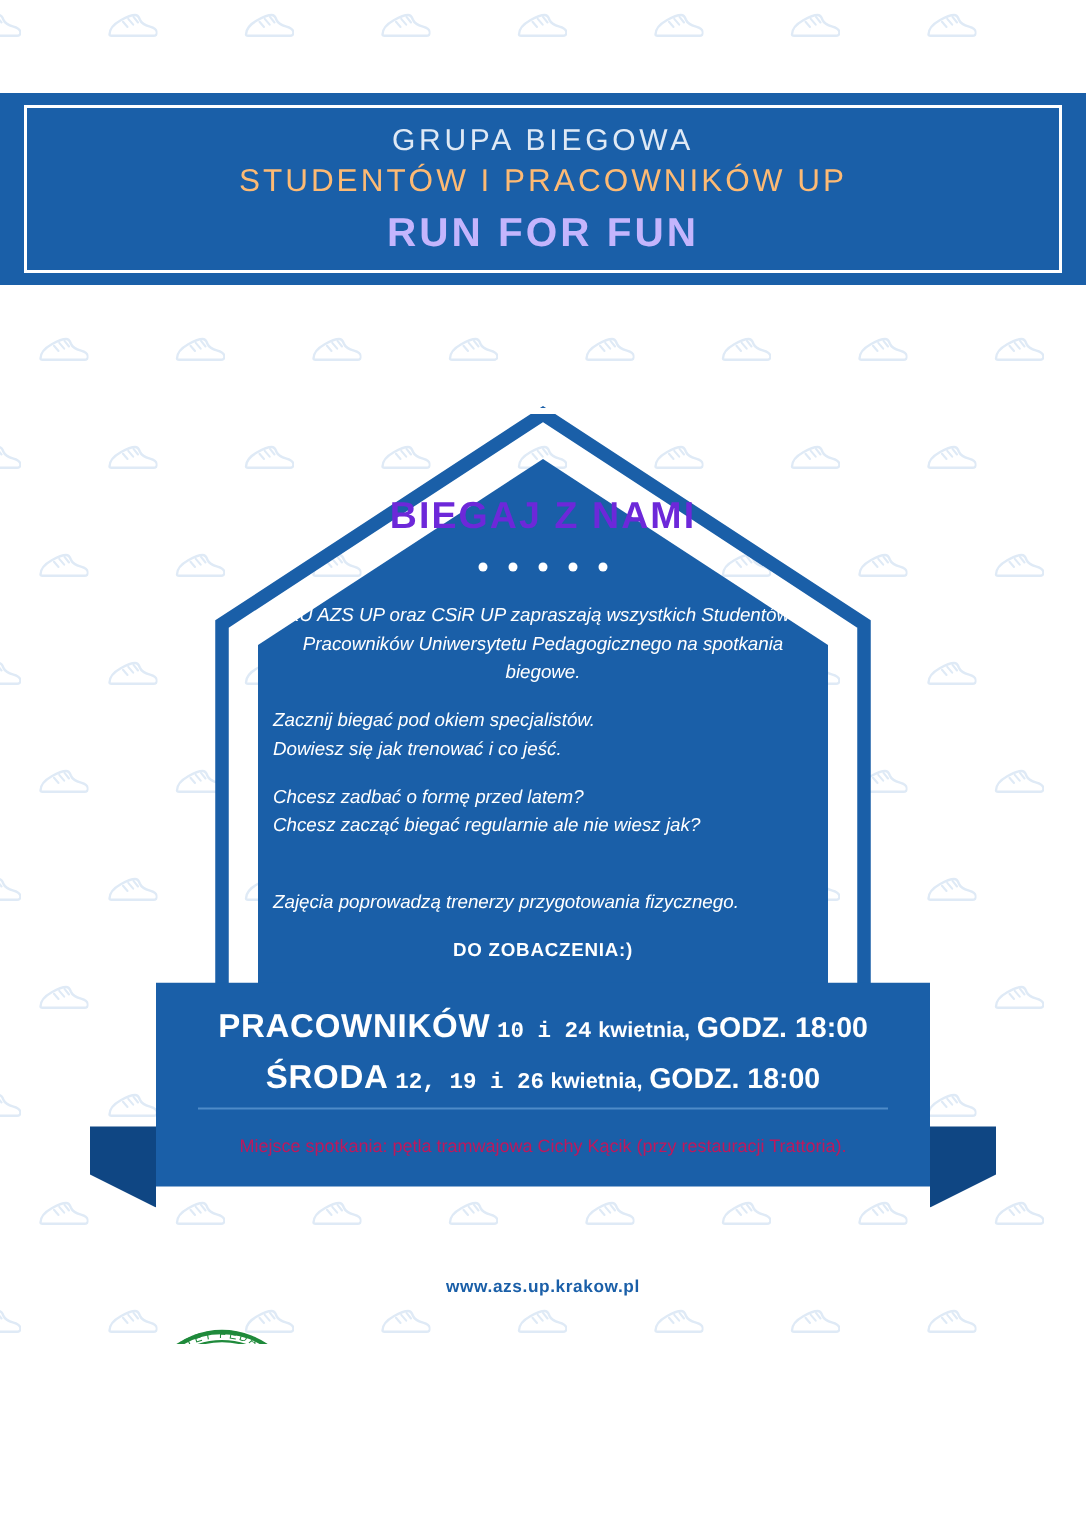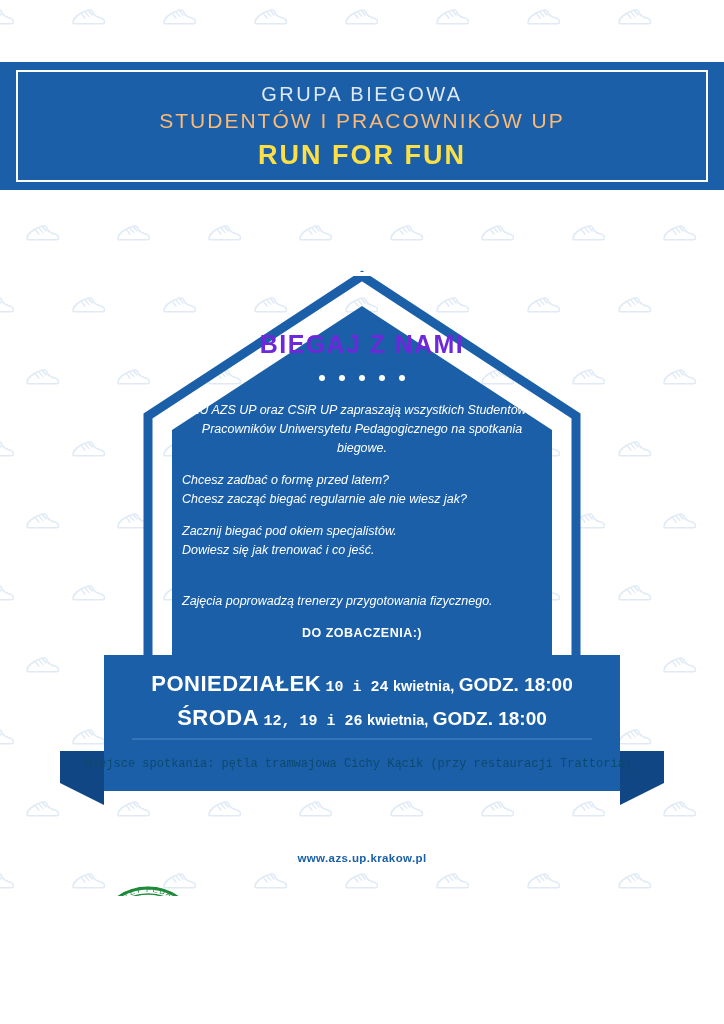--- a/index.html
+++ b/index.html
@@ -66,21 +66,21 @@
     font-weight: normal;
     line-height: 26px;
   }
   .tb-l2 {
     color: #fdba74;
     font-size: 21px;
     letter-spacing: 2px;
     line-height: 28px;
   }
   .tb-l3 {
-    color: #fde047;
+    color: #c4b5fd;
     font-size: 27px;
     font-weight: bold;
     letter-spacing: 2px;
     line-height: 34px;
     margin-top: 3px;
   }
 
   
   .house-wrap {
     position: absolute;
@@ -197,23 +197,23 @@
     font-size: 14.5px;
     font-weight: bold;
   }
   .sched-hour {
     font-size: 19px;
     font-weight: bold;
     margin-top: 36px;
   }
   .place {
     margin-top: 20px;
-    color: #0c4a6e;
+    color: #be185d;
     font-size: 12px;
-    font-family: Liberation Mono, monospace;
+    font-family: Liberation Sans, sans-serif;
   }
 
   
   .website {
     position: absolute;
     left: 0;
     top: 852px;
     width: 724px;
     text-align: center;
     color: #1a5fa8;
@@ -1176,26 +1176,26 @@
       <div class="dots">
         <div class="dot"></div>
         <div class="dot"></div>
         <div class="dot"></div>
         <div class="dot"></div>
         <div class="dot"></div>
       </div>
       <div class="body-text">
         <p class="para-centered">KU AZS UP oraz CSiR UP zapraszają wszystkich Studentów i Pracowników Uniwersytetu Pedagogicznego na spotkania biegowe.</p>
         <p>
+          <span>Zacznij biegać pod okiem specjalistów.</span><br>
+          <span>Dowiesz się jak trenować i co jeść.</span>
+        </p>
+        <p>
           <span>Chcesz zadbać o formę przed latem?</span><br>
           <span>Chcesz zacząć biegać regularnie ale nie wiesz jak?</span>
-        </p>
-        <p>
-          <span>Zacznij biegać pod okiem specjalistów.</span><br>
-          <span>Dowiesz się jak trenować i co jeść.</span>
         </p>
         <p>
           <br>
           <span>Zajęcia poprowadzą trenerzy przygotowania fizycznego.</span>
         </p>
         <div class="bold-line">DO ZOBACZENIA:)</div>
       </div>
     </div>
   </div>
 
@@ -1207,21 +1207,21 @@
 
         <path d="M604 96 L560 96 L560 150 L604 128 Z" fill="#0f4683"></path>
 
         <rect x="44" y="0" width="516" height="136" fill="#1a5fa8"></rect>
 
         <line x1="72" y1="84" x2="532" y2="84" stroke="#4e8bc8" stroke-width="1.2"></line>
       </svg>
     </div>
     <div class="ribbon-content">
       <div class="sched-line">
-        <span class="sched-day">PONIEDZIAŁEK</span>
+        <span class="sched-day">PRACOWNIKÓW</span>
         <span class="sched-dates">10 i 24</span>
         <span class="sched-month">kwietnia,</span>
         <span class="sched-hour">GODZ. 18:00</span>
       </div>
       <div class="sched-line">
         <span class="sched-day">ŚRODA</span>
         <span class="sched-dates">12, 19 i 26</span>
         <span class="sched-month">kwietnia,</span>
         <span class="sched-hour">GODZ. 18:00</span>
       </div>

